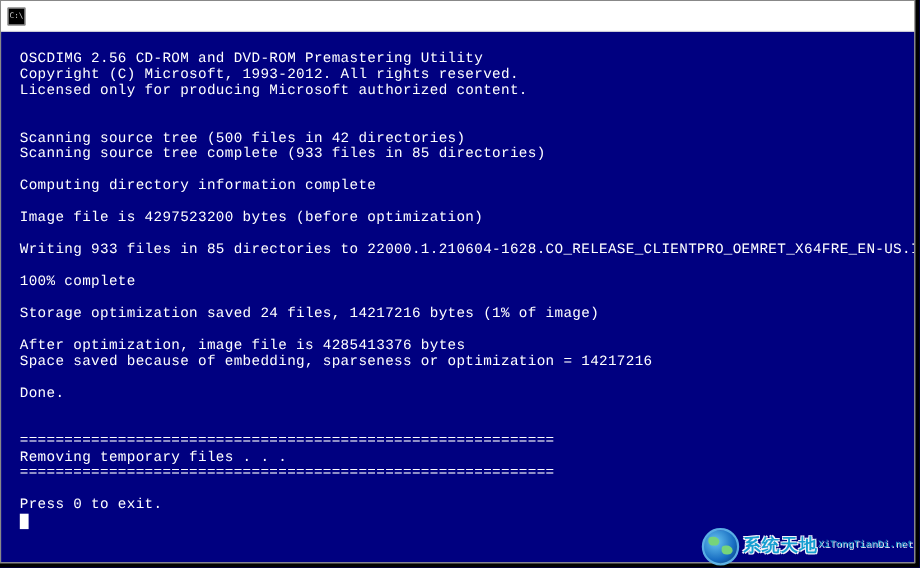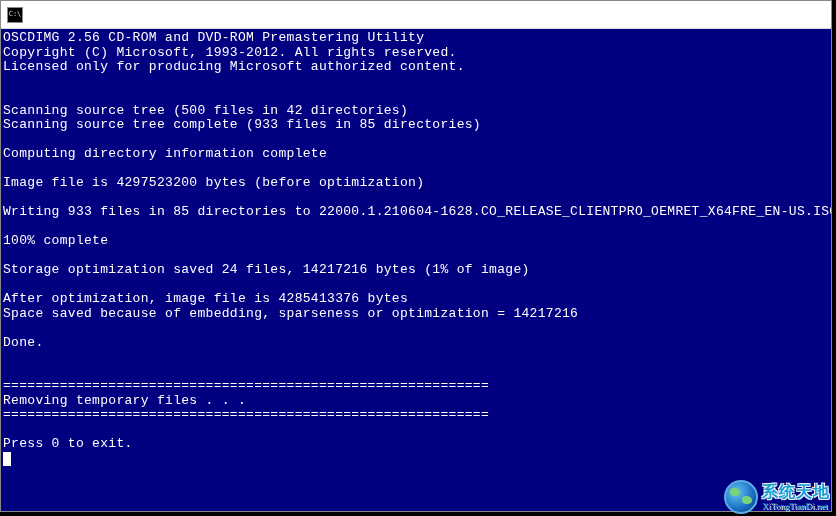--- a/index.html
+++ b/index.html
@@ -46,21 +46,21 @@
     }
     .titlebar-text {
       font-family: 'Segoe UI', Tahoma, sans-serif;
       font-size: 12px;
       color: #333;
     }
     .terminal {
       background: #000080;
       width: 100%;
       height: calc(100% - 28px);
-      padding: 2px;
+      padding: 17px;
       color: #ffffff;
       font-family: Consolas, 'Courier New', monospace;
       font-size: 13px;
       line-height: 14.5px;
       white-space: pre;
       overflow: hidden;
       letter-spacing: 0.3px;
     }
     .terminal-line {
       color: #fff;
@@ -99,33 +99,32 @@
       left: 4px;
       top: 6px;
       width: 10px;
       height: 8px;
       background: #7de07a;
       border-radius: 40% 60% 50% 50%;
       box-shadow: 12px 8px 0 0 #7de07a;
     }
     .wm-text {
       display: flex;
-      flex-direction: column;
       line-height: 1;
     }
     .wm-cn {
       font-family: 'Microsoft YaHei', SimHei, sans-serif;
       font-size: 16px;
       font-weight: 700;
       color: #17a7d6;
       text-shadow: 1px 1px 0 #fff, -1px -1px 0 #fff, 1px -1px 0 #fff, -1px 1px 0 #fff;
       letter-spacing: 1px;
     }
     .wm-url {
-      font-family: Liberation Serif, serif;
+      font-family: Liberation Mono, monospace;
       font-size: 9px;
       color: #1aa0cc;
       text-shadow: 1px 1px 0 #fff;
       margin-top: 2px;
     }
   </style>
 </head>
 <body>
 
 <div class="window">

